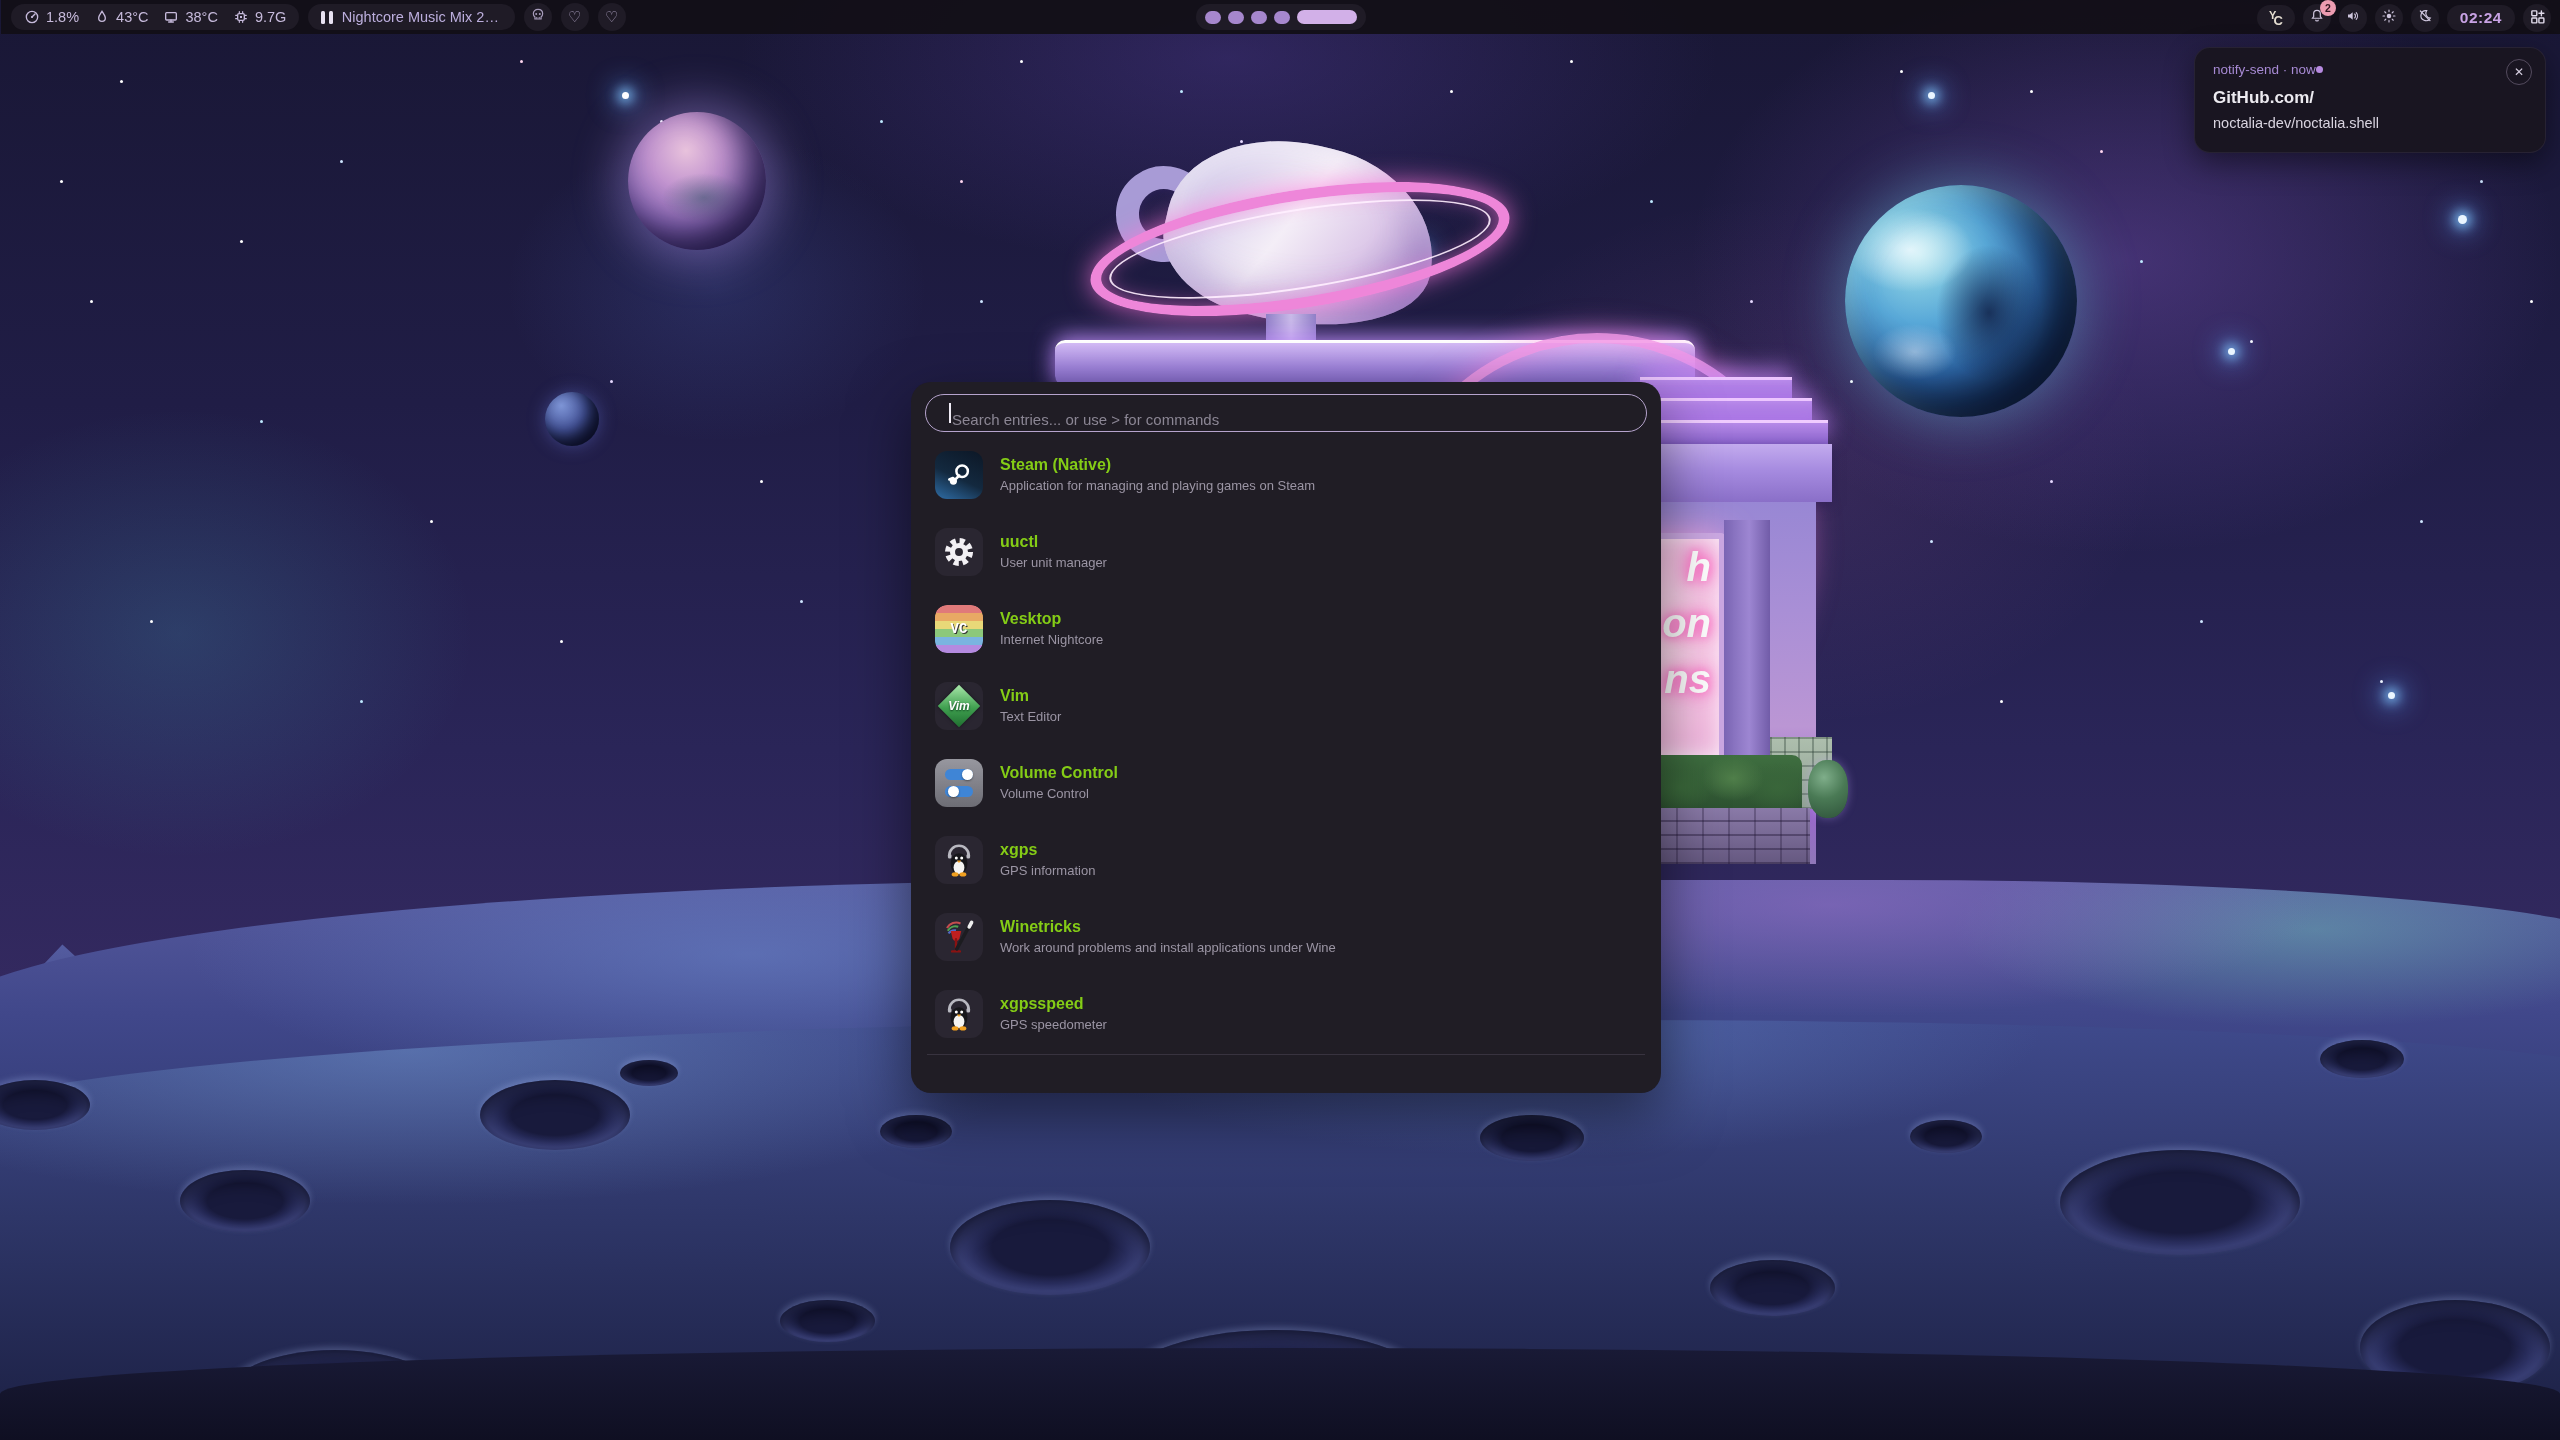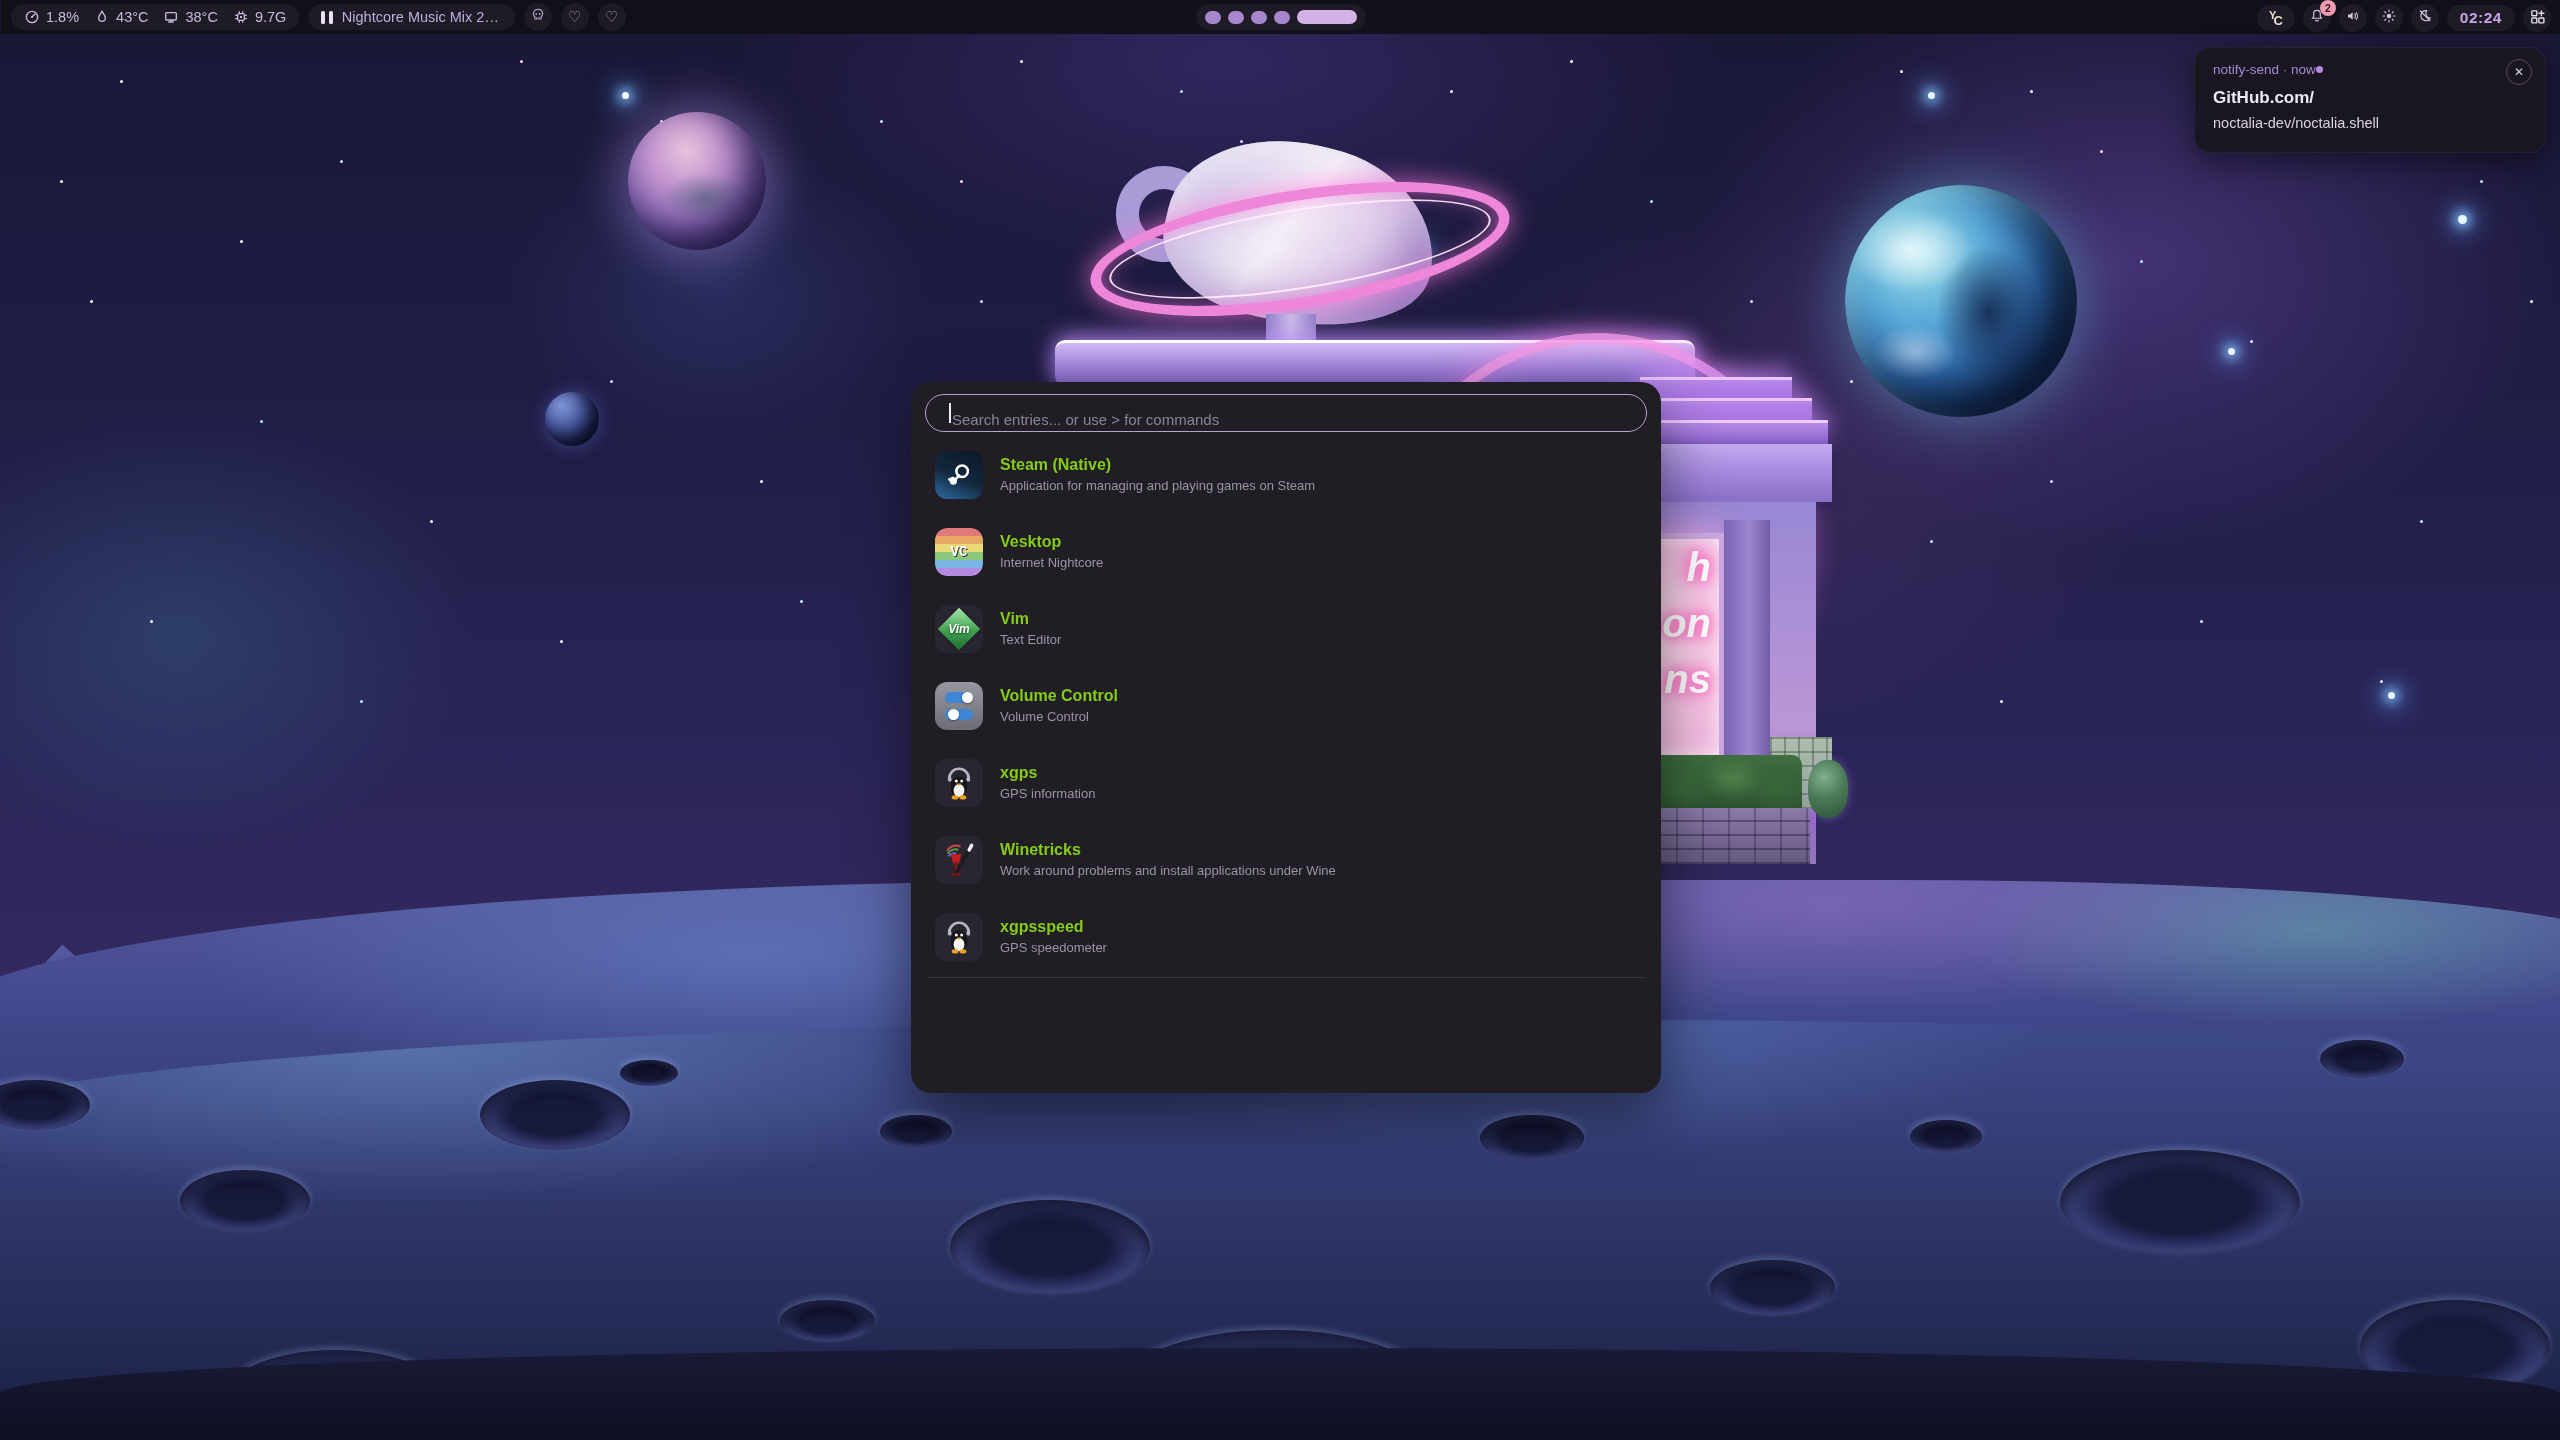--- a/index.html
+++ b/index.html
@@ -409,20 +409,33 @@
               <circle cx="7.5" cy="16.8" r="2.9" fill="#fff"></circle>
               <path d="M9.8 14.8l2.4-2.4M4.2 15.6l3-1.2" stroke="#fff" stroke-width="2" stroke-linecap="round"></path>
             </svg>
         </div>
         <div class="rt">
             <div class="title">Steam (Native)</div>
         <div class="desc">Application for managing and playing games on Steam</div>
           </div>
       </div>
 
+      <div class="row">
+        <div class="tile">
+          <svg width="34" height="34" viewBox="0 0 24 24">
+              <circle cx="12" cy="12" r="7.6" fill="none" stroke="#f2f0f4" stroke-width="4.6" stroke-dasharray="3.4 2.6"></circle>
+              <circle cx="12" cy="12" r="6.4" fill="#f2f0f4"></circle>
+              <circle cx="12" cy="12" r="2.8" fill="#2a2631"></circle>
+            </svg>
+        </div>
+        <div class="rt">
+            <div class="title">uuctl</div>
+        <div class="desc">User unit manager</div>
+          </div>
+      </div>
 
       <div class="row">
         <div class="tile">
           <span class="stripe"></span>
           <span class="vc-text">VC</span>
         </div>
         <div class="rt">
             <div class="title">Vesktop</div>
         <div class="desc">Internet Nightcore</div>
           </div>

